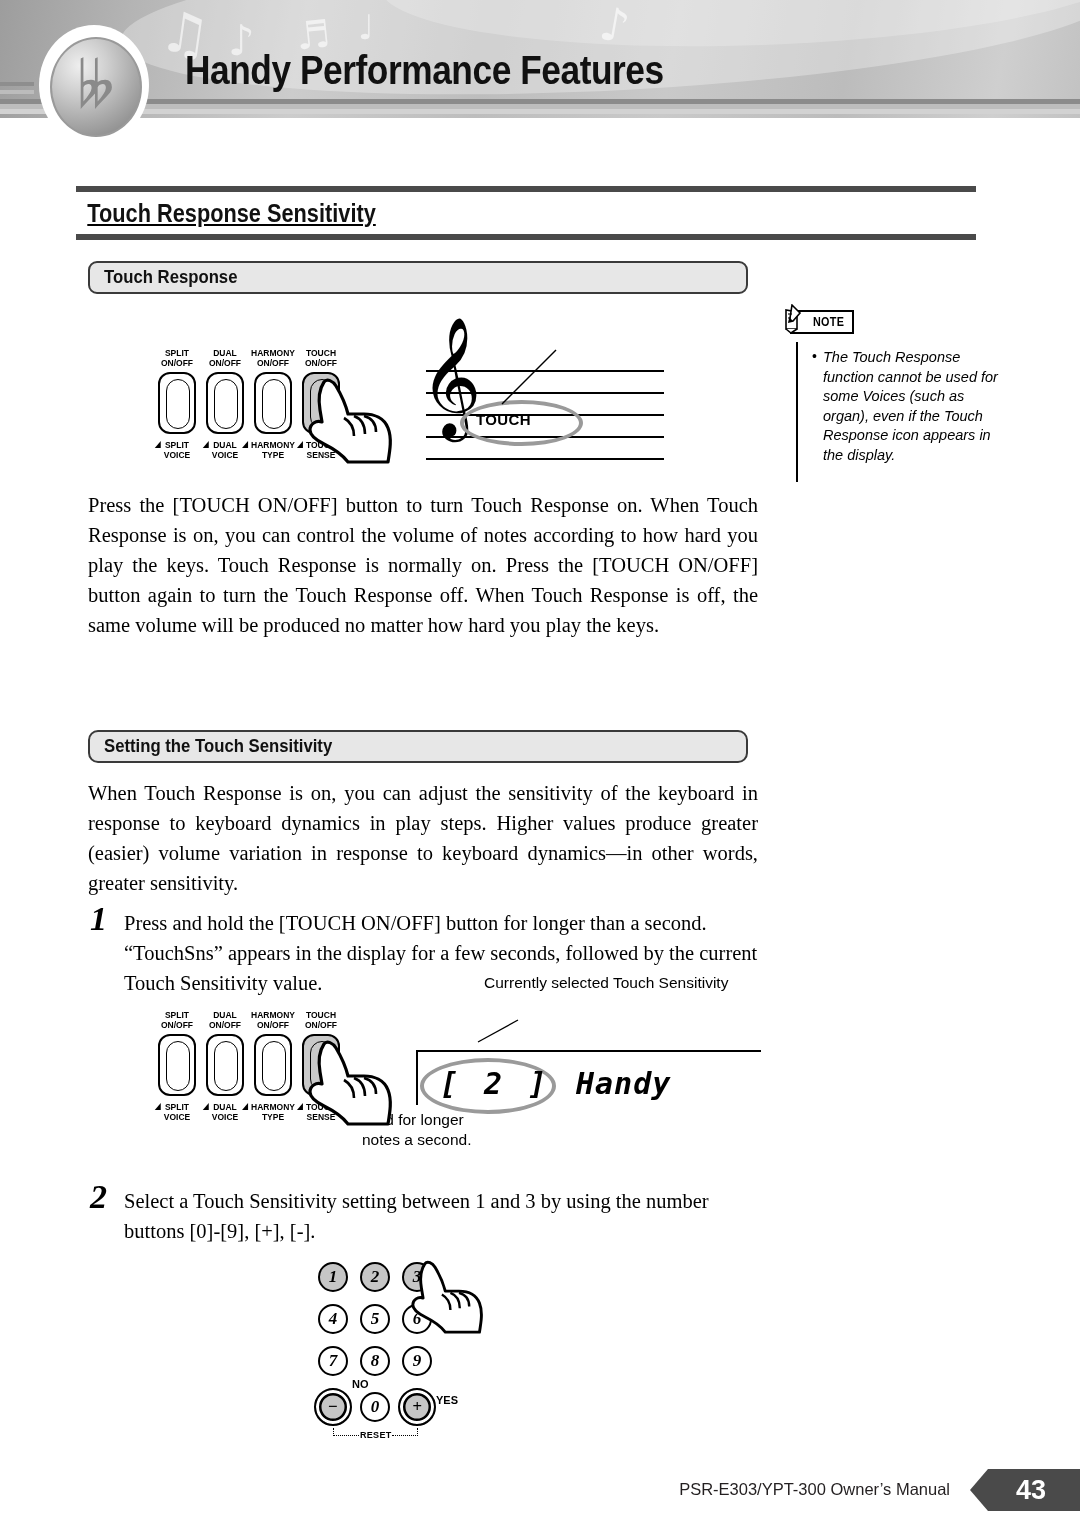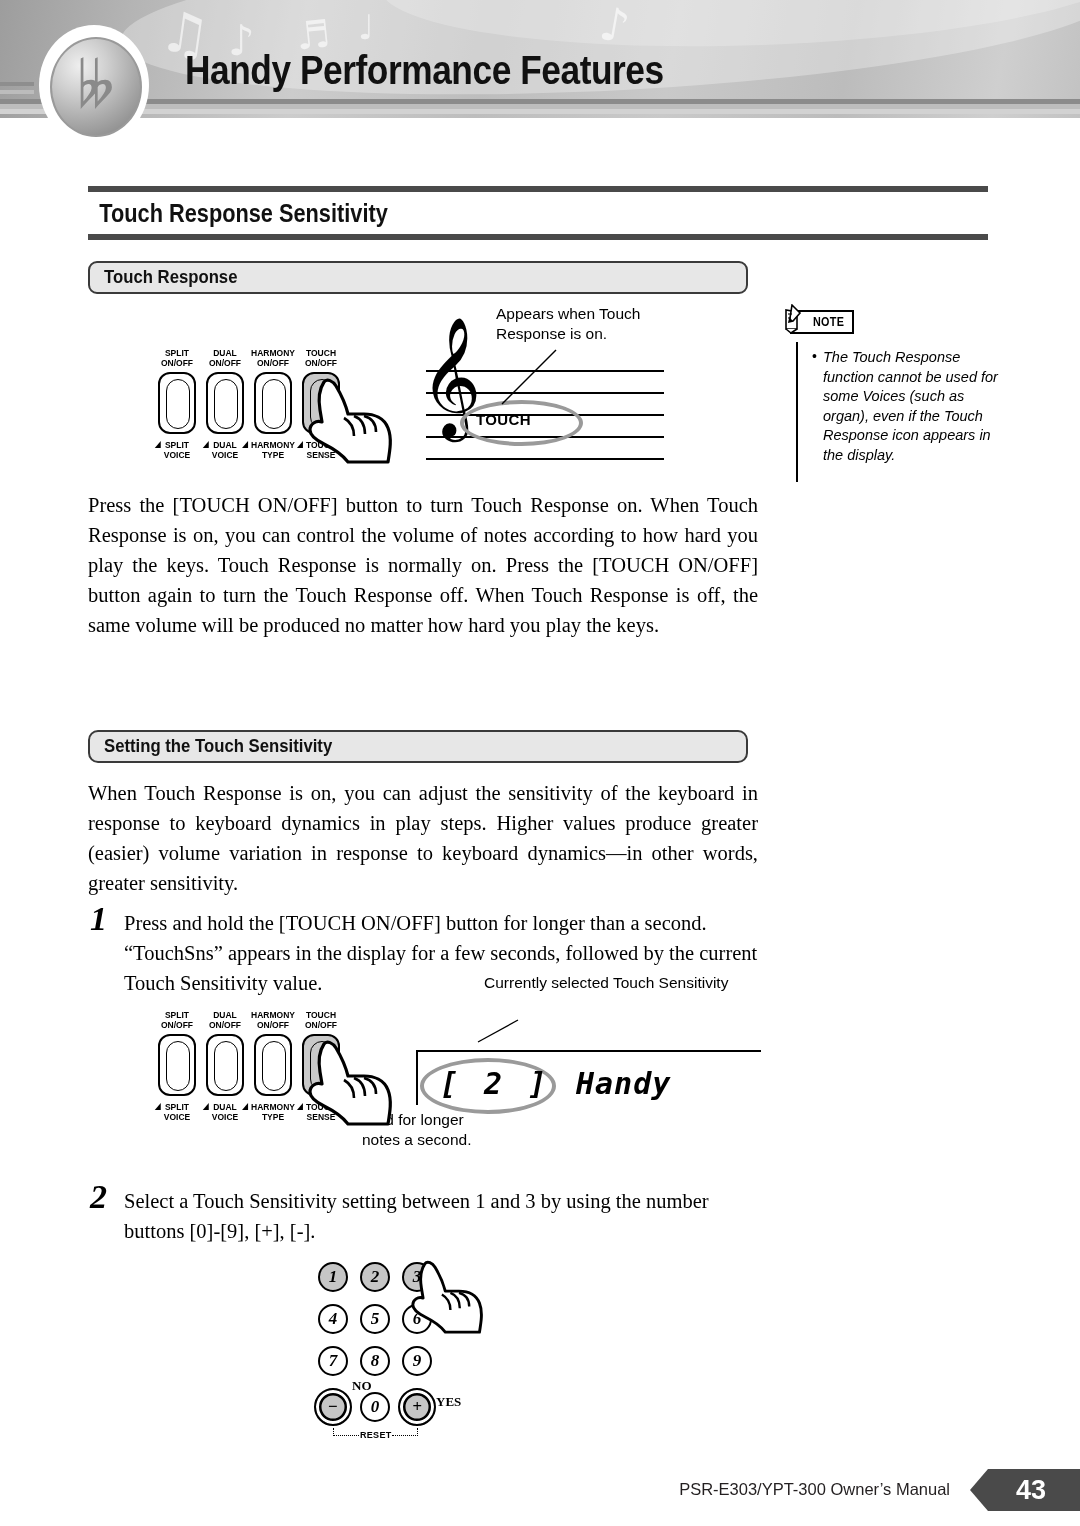--- a/index.html
+++ b/index.html
@@ -63,21 +63,21 @@
     font-size:41px;
     letter-spacing:-.5px;
     color:#111111;
     transform:scaleX(.86);
     transform-origin:left center;
     white-space:nowrap;
     z-index:3;
   }
 
   
-  .page-title-wrap{position:absolute;left:88px;top:186px;width:900px;}
+  .page-title-wrap{position:absolute;left:76px;top:186px;width:900px;text-decoration:underline;}
   .rule-thick{width:900px;height:6px;background:#4a4a4a;}
   .page-title{
     font-family:"Liberation Sans", sans-serif;
     font-weight:bold;font-size:25px;color:#111;
     transform:scaleX(.87);transform-origin:left center;
     padding:7px 0 6px 13px;white-space:nowrap;
   }
 
   
   .sec-bar{
@@ -210,22 +210,22 @@
     font-size:17px;color:#000;
     display:flex;align-items:center;justify-content:center;
   }
   .key.gray{background:#c6c6c6;}
   .key.ring{
     width:38px;height:38px;border:2.6px solid #000;
     box-shadow:inset 0 0 0 3px #fff, inset 0 0 0 5.5px #000;
     background:#c6c6c6;
   }
   .key-sublabel{
-    position:absolute;font-family:Liberation Serif, serif;
-    font-size:13px;color:#000;font-weight:600;
+    position:absolute;font-family:Liberation Sans, sans-serif;
+    font-size:11px;color:#000;font-weight:600;
   }
   .reset-lbl{
     position:absolute;font-family:"Liberation Sans", sans-serif;
     font-size:9px;color:#000;font-weight:600;letter-spacing:.3px;
   }
   .dotline{position:absolute;border-bottom:1.4px dotted #000;}
   .dotvert{position:absolute;border-left:1.4px dotted #000;}
 
   
   .footer{position:absolute;left:0;bottom:0;width:1080px;height:60px;}
@@ -358,24 +358,20 @@
   <div class="staff-line" style="left:18px;top:76px;width:238px;"></div>
   <div class="staff-line" style="left:18px;top:98px;width:238px;"></div>
   <div class="staff-line" style="left:18px;top:120px;width:238px;"></div>
   <div class="staff-line" style="left:18px;top:142px;width:238px;"></div>
   <div class="clef" style="left:12px;top:8px;">𝄞</div>
   <div class="ellipse-gray" style="left:52px;top:84px;width:115px;height:38px;"></div>
   <div class="touch-word" style="left:68px;top:95px;">TOUCH</div>
   <svg style="position:absolute;left:92px;top:30px;" width="64" height="62">
     <line x1="2" y1="58" x2="56" y2="4" stroke="#000" stroke-width="1.4"></line>
   </svg>
-  <div class="callout-txt" style="left:88px;top:-12px;width:180px;">
-    <span>Appears when Touch</span><br>
-    <span>Response is on.</span>
-  </div>
 </div>
 
 <div class="note-box">
   <div class="note-tag">
     <svg class="pencil" viewBox="0 0 26 30">
       <path d="M3 6 L3 25 L14 25 L14 8 Z" fill="#fff" stroke="#000" stroke-width="1.6"></path>
       <path d="M3 25 L8 29 L14 25" fill="#fff" stroke="#000" stroke-width="1.6"></path>
       <path d="M9 1 L17 9 L10 17 L6 18 L7 14 Z" fill="#fff" stroke="#000" stroke-width="1.6"></path>
       <path d="M6 18 L7 14 L10 17 Z" fill="#000"></path>
       <line x1="5" y1="10" x2="9" y2="10" stroke="#000" stroke-width="1.1"></line>

